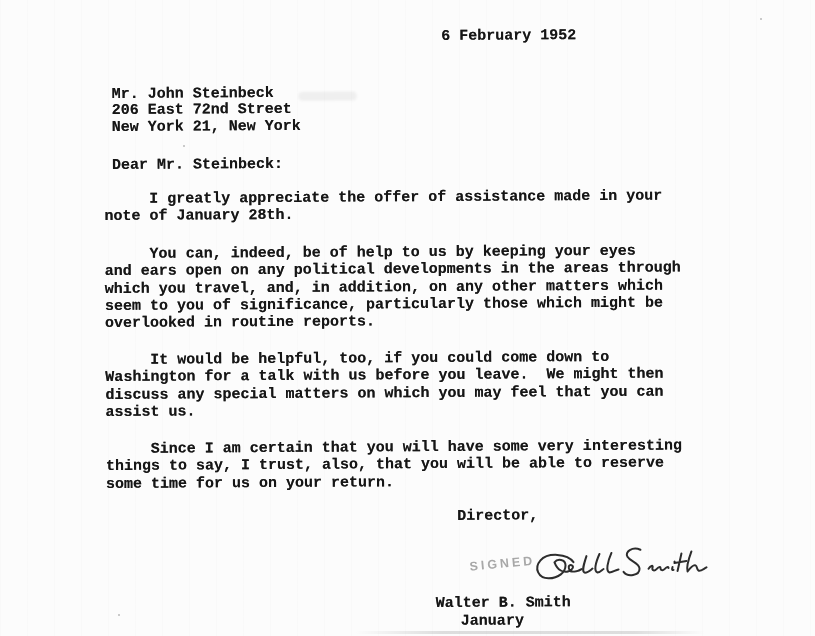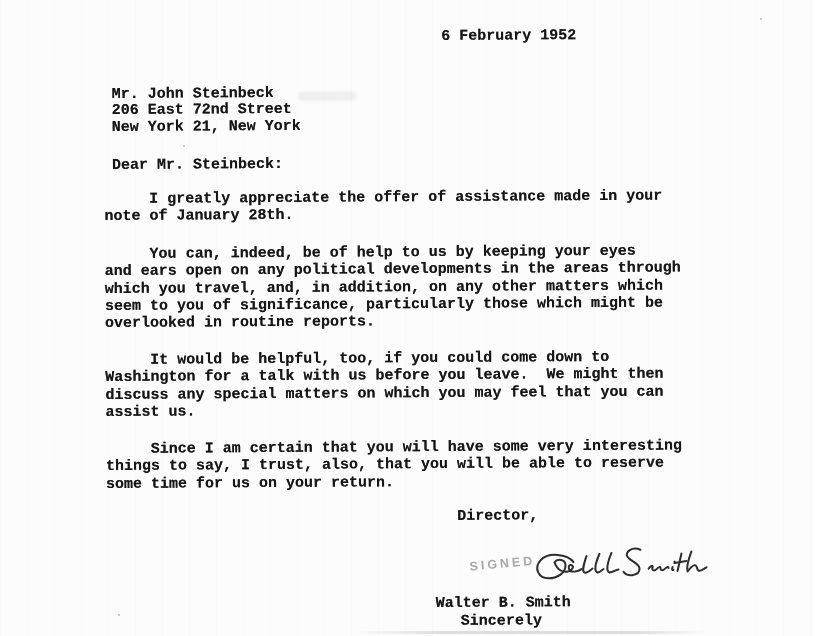--- a/index.html
+++ b/index.html
@@ -111,21 +111,21 @@
         <path d="M 84 12 C 80 21 78 30 82 31.5 C 85 31.5 88 29 91 28.5"></path>
         <path d="M 113 9 C 105 5.5 97 11 100 16 C 103 21 112 22 112 28 C 112 35 100 36.5 96 31"></path>
         <path d="M 121 28 C 123 25 126 24 125 27 C 124 30 127 30.5 129 28.5 C 131 26.5 133 25.5 133 27.5 C 133 29.5 135 30.5 137 28.5 C 139 26.5 141 25.5 141 27.5"></path>
         <path d="M 145 26.5 C 144.3 28.5 144.3 30 146 29.3 M 147 21 L 147.2 21.4"></path>
         <path d="M 154 13 L 150 30.5 M 147 22.5 L 159 20.5"></path>
         <path d="M 164 11 C 161 19 159 28 160 31 C 163 27 166 24 168 25 C 170 26 169 29 171 30.2 C 173 31.2 176 28.5 179 27"></path>
       </svg>
     </div>
 
     <div class="sender-name">Walter B. Smith</div>
-    <div class="sender-title">Sincerely</div>
+    <div class="sender-title">January</div>
 
   </div>
 
   <div class="scan-edge"></div>
   <div class="speck" style="left:183px;top:145px;"></div>
   <div class="speck" style="left:760px;top:18px;"></div>
   <div class="speck" style="left:118px;top:614px;"></div>
 </div>
 
 </body></html>

